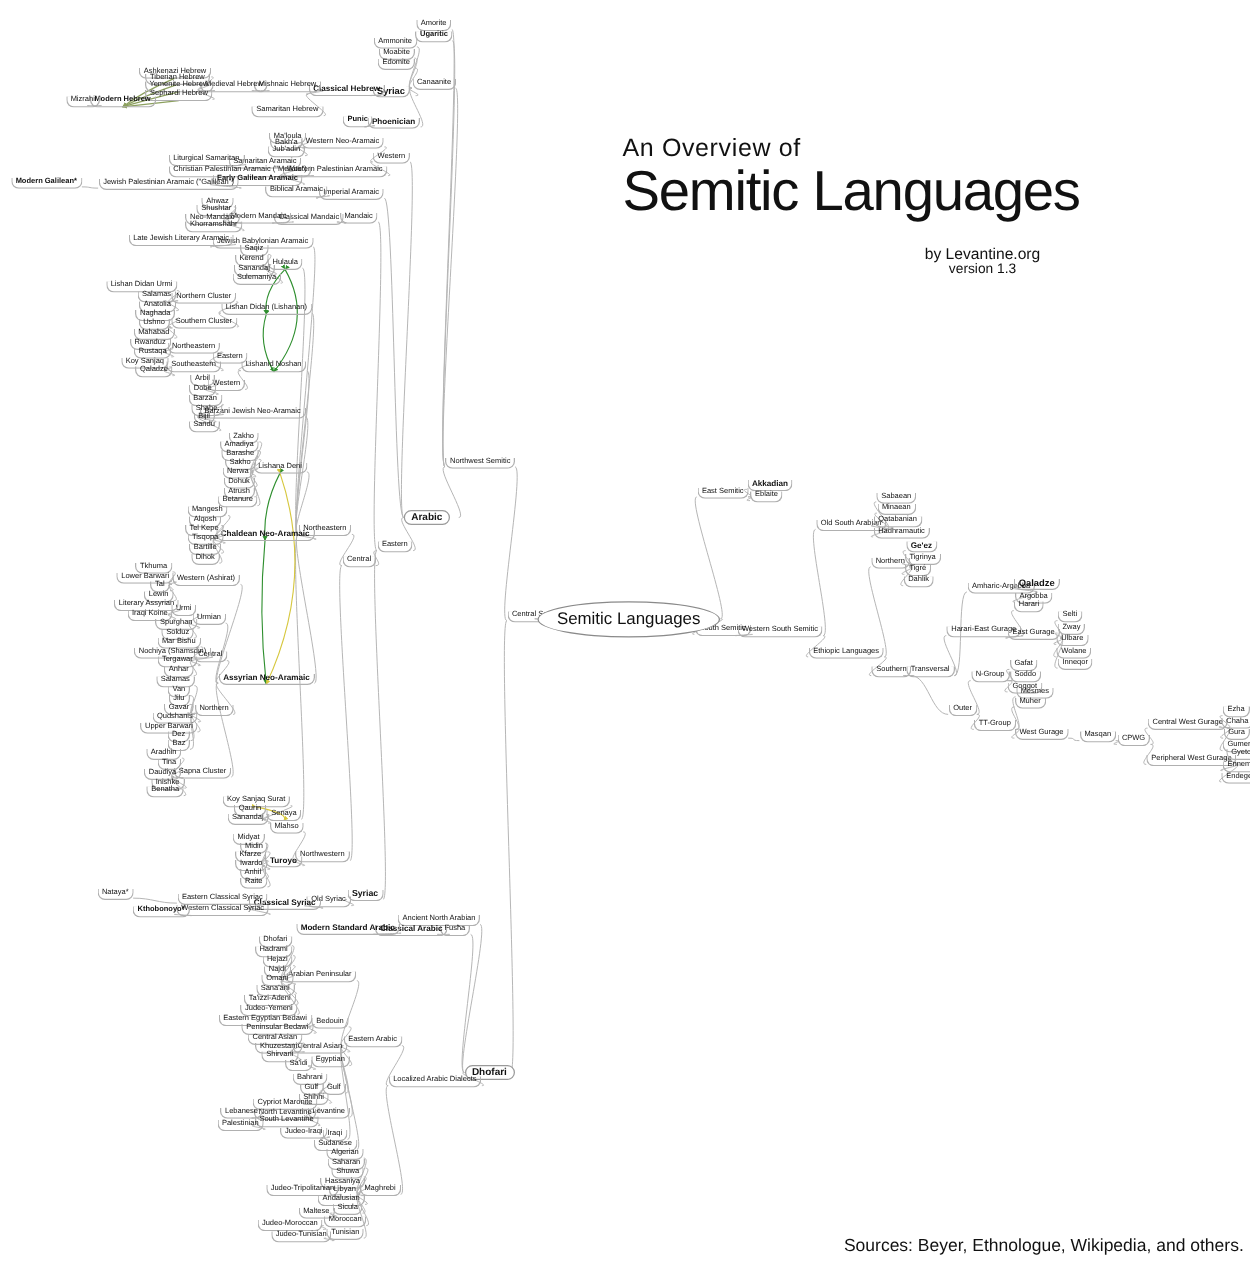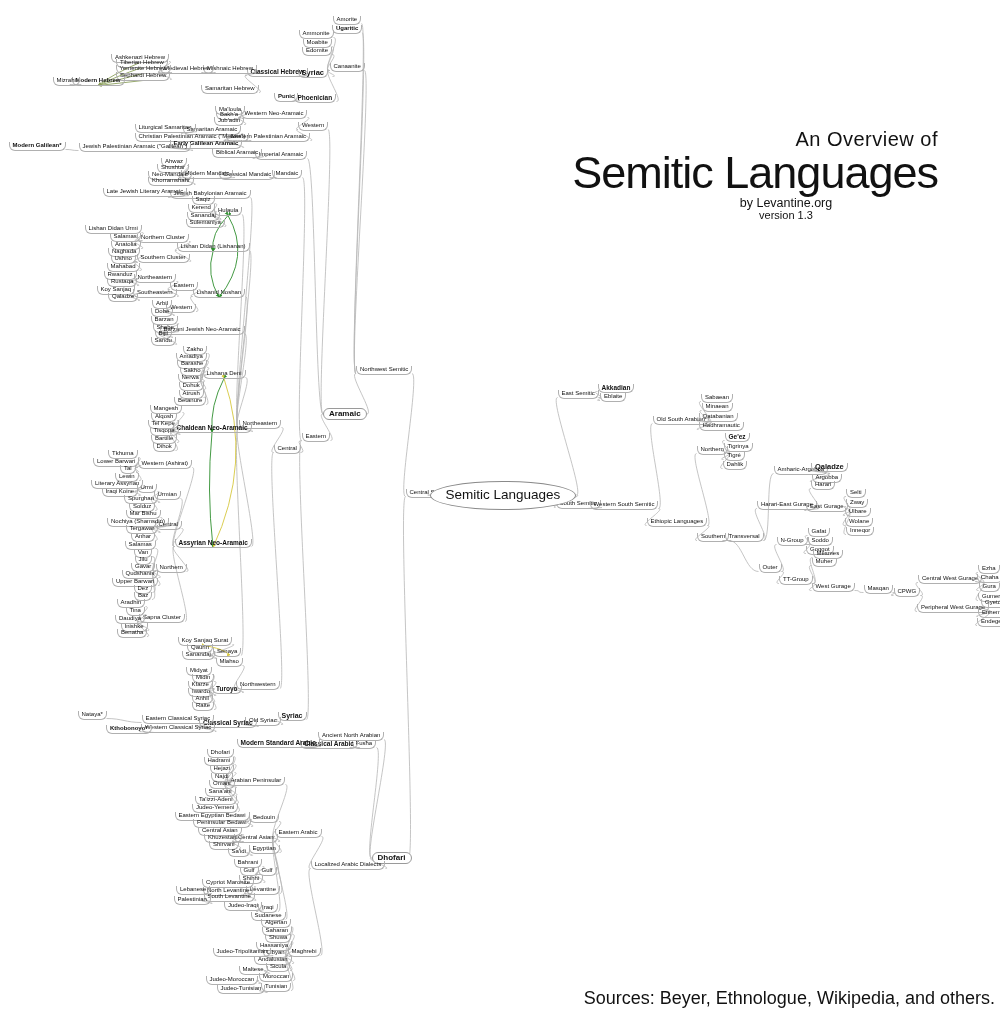--- a/index.html
+++ b/index.html
@@ -7,26 +7,26 @@
        font-family:"Liberation Sans",sans-serif;color:#111;}
   #canvas{position:absolute;left:0;top:0;width:1000px;height:1009px;}
   #edges{position:absolute;left:0;top:0;}
   .node{position:absolute;white-space:nowrap;z-index:2;
         border-left:1px solid #b0b0b0;border-right:1px solid #b0b0b0;border-bottom:1px solid #b0b0b0;
         border-radius:0 0 6px 6px;padding:0 3px 1px 3px;font-size:6px;line-height:7px;background:transparent;}
   .node.bold{font-weight:bold;}
   .node.box{border:1px solid #9a9a9a;border-radius:6px;padding:1px 5px 2px 5px;background:#fff;}
   .node.root{border:1px solid #8a8a8a;border-radius:50%;padding:6px 15px 7px 15px;
              font-size:13.5px;line-height:14px;background:#fff;z-index:3;}
-  #title{position:absolute;left:498px;top:128px;width:440px;text-align:right;z-index:1;}
+  #title{position:absolute;left:498px;top:108px;width:440px;text-align:left;z-index:1;}
   #title .kicker{font-size:20px;letter-spacing:0.5px;}
   #title .main{font-size:45px;letter-spacing:-1px;margin-top:-4px;}
   #byline{position:absolute;left:660px;top:196px;width:252px;text-align:center;font-size:12.5px;}
   #version{position:absolute;left:660px;top:209px;width:252px;text-align:center;font-size:11px;}
-  #sources{position:absolute;right:5px;top:988px;font-size:18px;}
+  #sources{position:absolute;right:5px;top:988px;font-size:14px;}
 </style>
 </head>
 <body>
 
 <div id="canvas">
     <svg id="edges" width="1000" height="1009">
       <defs>
         <marker id="arr-green" markerWidth="5" markerHeight="5" refX="4" refY="2" orient="auto">
           <path d="M0,0 L4,2 L0,4 Z" fill="#2f8f2f"></path>
         </marker>
@@ -366,21 +366,21 @@
     <div class="node bold" style="font-size: 6.5px; left: 246.5px; top: 67.5px;">Classical Hebrew</div>
     <div class="node" style="left: 203px; top: 64.5px;">Mishnaic Hebrew</div>
     <div class="node" style="left: 201px; top: 84.5px;">Samaritan Hebrew</div>
     <div class="node" style="left: 160px; top: 64.5px;">Medieval Hebrew</div>
     <div class="node" style="left: 111px; top: 53.5px;">Ashkenazi Hebrew</div>
     <div class="node" style="left: 116px; top: 58.5px;">Tiberian Hebrew</div>
     <div class="node" style="left: 115.5px; top: 64.5px;">Yemenite Hebrew</div>
     <div class="node" style="left: 116px; top: 71.5px;">Sephardi Hebrew</div>
     <div class="node bold" style="left: 71.5px; top: 76.5px;">Modern Hebrew</div>
     <div class="node" style="left: 52.5px; top: 76.5px;">Mizrahi</div>
-    <div class="node bold box" style="font-size: 8px; left: 323px; top: 408px;">Aramaic</div>
+    <div class="node bold box" style="font-size: 8px; left: 323px; top: 408px;">Arabic</div>
     <div class="node" style="left: 298px; top: 121.5px;">Western</div>
     <div class="node" style="left: 240.5px; top: 109.5px;">Western Neo-Aramaic</div>
     <div class="node" style="left: 215px; top: 105.5px;">Ma'loula</div>
     <div class="node" style="left: 216px; top: 110.5px;">Bakh'a</div>
     <div class="node" style="left: 214px; top: 116.5px;">Jub'adin</div>
     <div class="node" style="left: 225.5px; top: 132.5px;">Western Palestinian Aramaic</div>
     <div class="node" style="left: 182.5px; top: 125.5px;">Samaritan Aramaic</div>
     <div class="node" style="left: 134.5px; top: 123.5px;">Liturgical Samaritan</div>
     <div class="node" style="left: 134.5px; top: 132.5px;">Christian Palestinian Aramaic ("Melkite")</div>
     <div class="node bold" style="left: 169.5px; top: 139.5px;">Early Galilean Aramaic</div>

